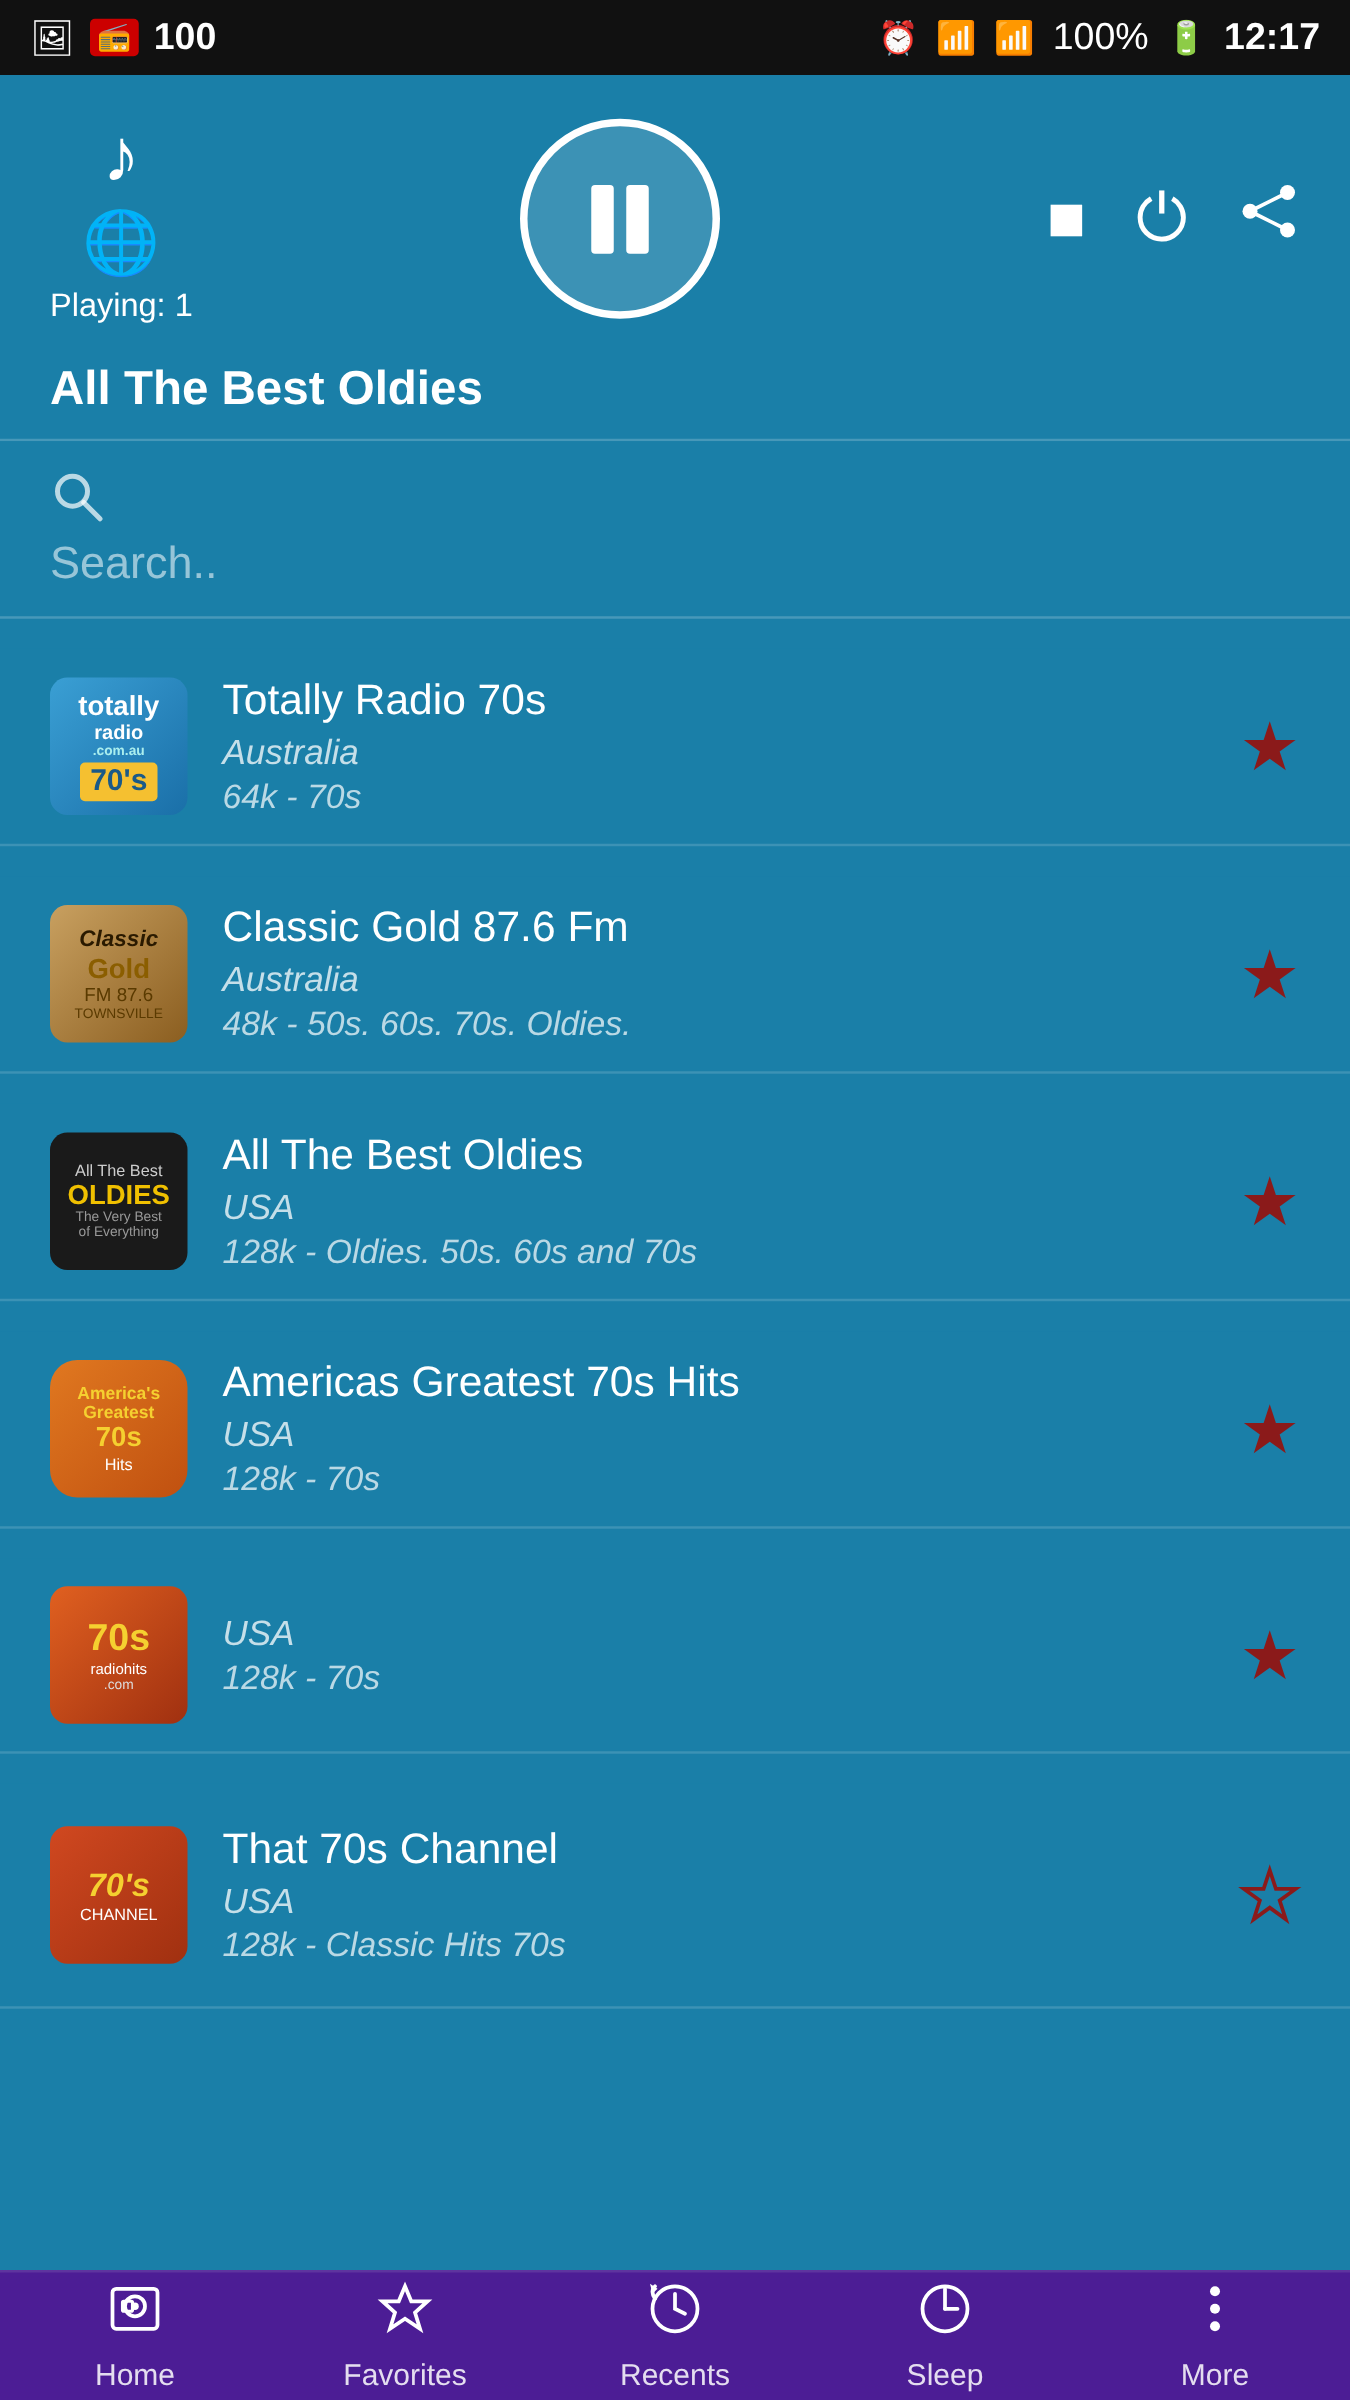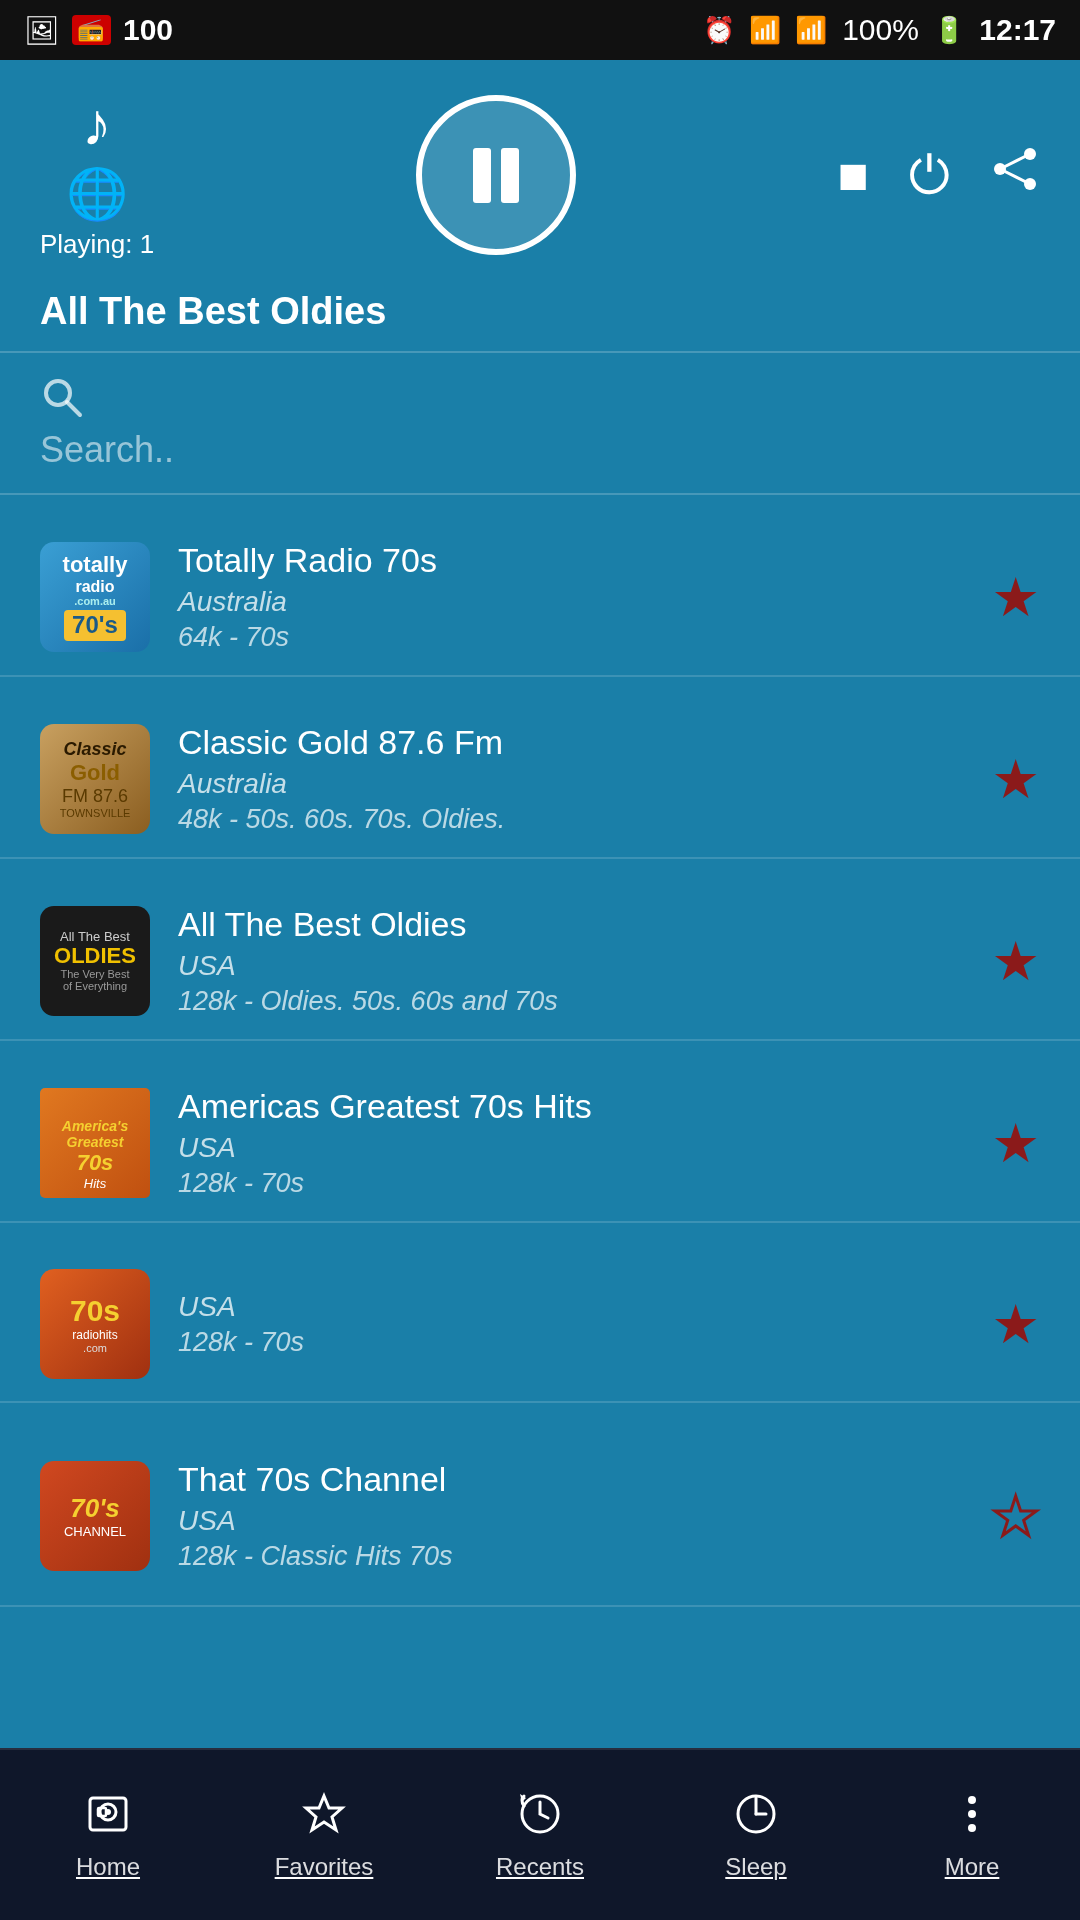--- a/index.html
+++ b/index.html
@@ -206,26 +206,25 @@
     .logo-oldies {
       background: #1a1a1a;
       border-radius: 14px;
       display: flex;
       align-items: center;
       justify-content: center;
       padding: 6px;
     }
     .logo-americas {
       background: linear-gradient(135deg, #e07820, #c05010);
-      border-radius: 5px;
-      display: flex;
-      align-items: flex-end;
+      border-radius: 22px;
+      display: flex;
+      align-items: center;
       justify-content: center;
       padding: 6px;
-      font-style: italic;
     }
     .logo-sf {
       background: linear-gradient(135deg, #e06020, #a03010);
       border-radius: 14px;
       display: flex;
       align-items: center;
       justify-content: center;
       padding: 6px;
     }
     .logo-70s-channel {
@@ -236,27 +235,26 @@
       justify-content: center;
       padding: 6px;
     }
 
     
     .bottom-nav {
       position: absolute;
       bottom: 0;
       left: 0;
       width: 1080px;
-      height: 172px;
-      background-color: #0f172a;
+      height: 104px;
+      background-color: #4c1d95;
       display: flex;
       align-items: center;
       justify-content: space-around;
       border-top: 2px solid rgba(255,255,255,0.1);
-      text-decoration: underline;
     }
     .nav-item {
       display: flex;
       flex-direction: column;
       align-items: center;
       gap: 8px;
       cursor: pointer;
       color: white;
       flex: 1;
     }
@@ -292,21 +290,21 @@
       display: inline-block;
     }
 
     .logo-cg-inner {
       text-align: center;
       color: #1a1a1a;
       font-size: 14px;
     }
     .logo-cg-inner .classic { font-size: 18px; font-style: italic; font-weight: bold; color: #2a1a00; }
     .logo-cg-inner .gold { font-size: 22px; font-weight: bold; color: #8b5e00; }
-    .logo-cg-inner .fm { font-size: 18px; color: #5a3a00; text-align: center; }
+    .logo-cg-inner .fm { font-size: 15px; color: #5a3a00; text-align: center; }
     .logo-cg-inner .townsville { font-size: 11px; color: #5a3a00; }
 
     .logo-oldies-inner {
       text-align: center;
       color: white;
       font-size: 13px;
       line-height: 1.1;
     }
     .logo-oldies-inner .atb { font-size: 11px; color: #ccc; }
     .logo-oldies-inner .oldies { font-size: 20px; font-weight: bold; color: #f0c000; }

